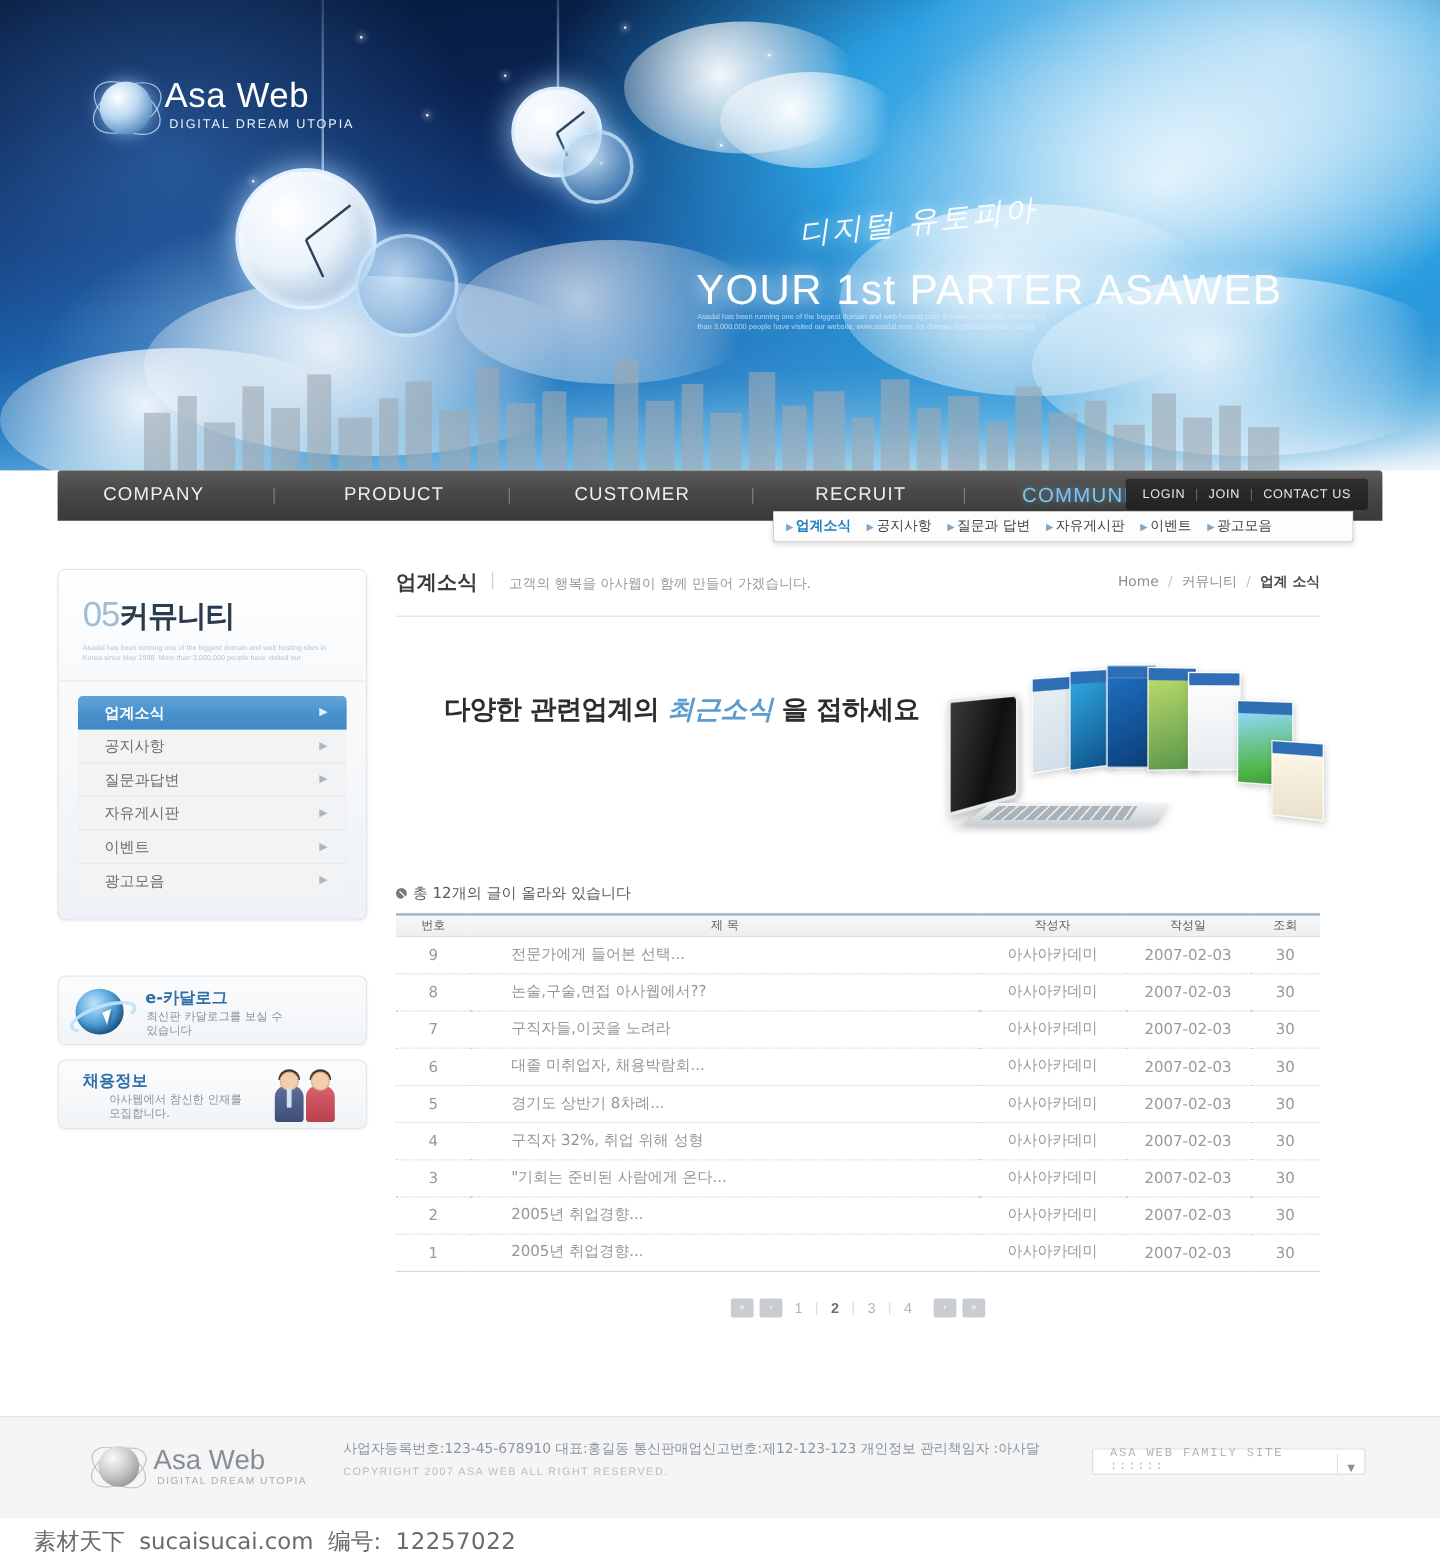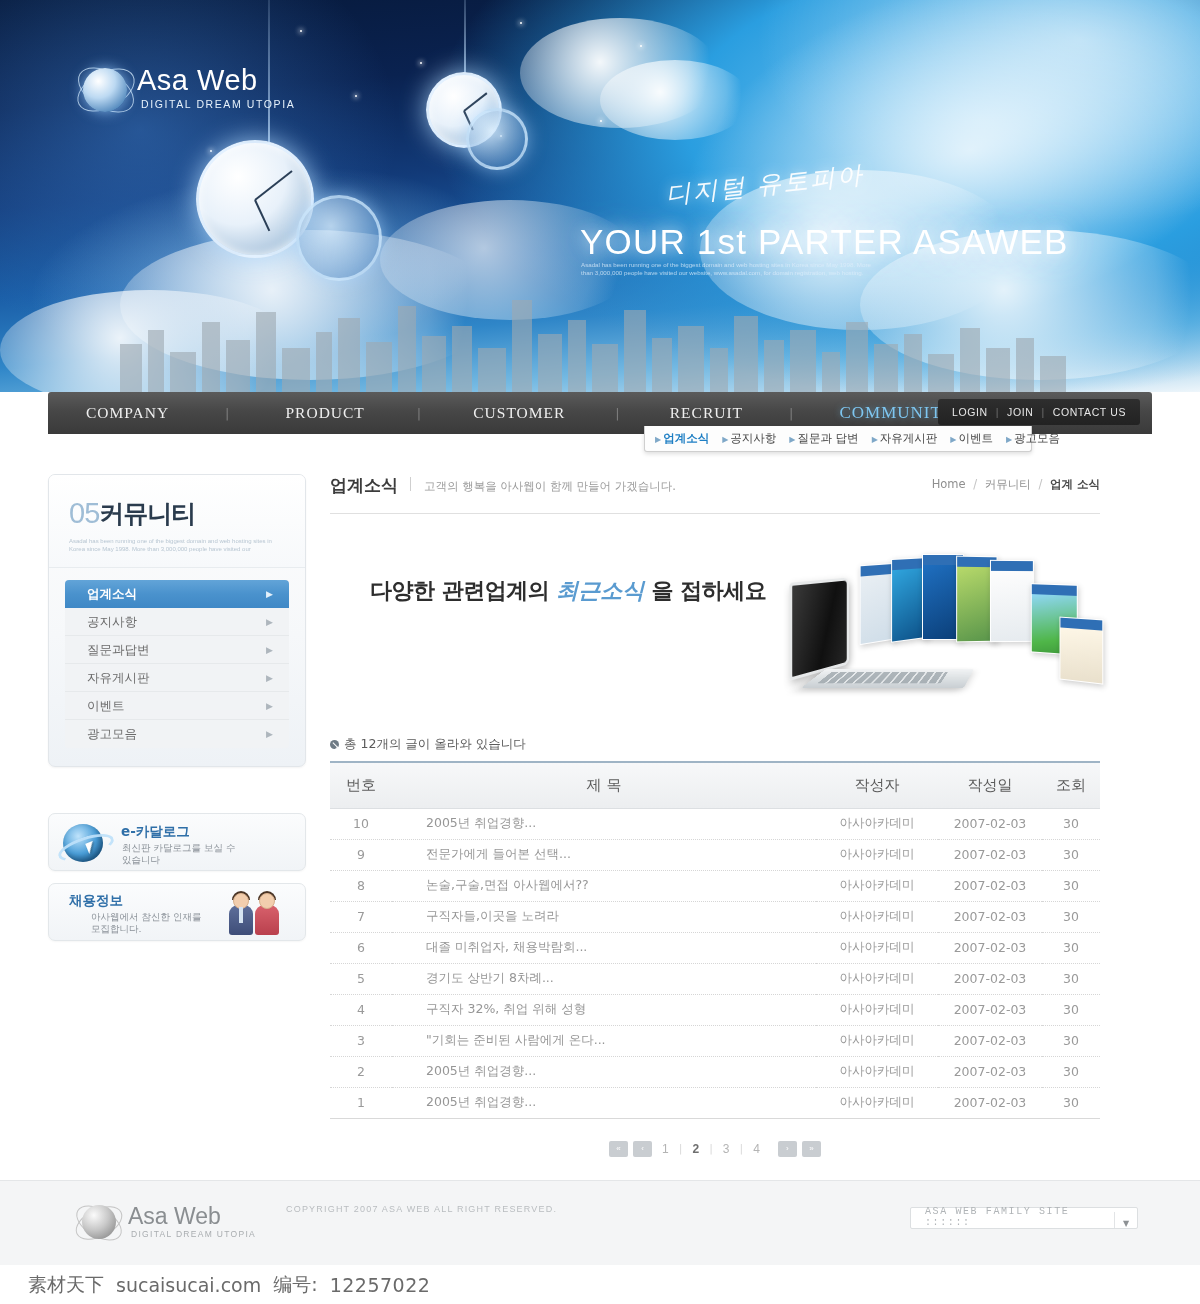--- a/index.html
+++ b/index.html
@@ -102,36 +102,36 @@
   .sparkle { position:absolute; width:2px; height:2px; background:#fff; border-radius:50%; box-shadow:0 0 5px 1px rgba(255,255,255,.9);}
 
   
   .nav {
     position:absolute; left:48px; top:392px; width:1104px; height:42px;
     background: linear-gradient(to bottom, #5b5b5b 0%, #474747 45%, #3a3a3a 100%);
     border-radius: 3px 3px 0 0;
   }
   .nav-items { position:absolute; left:0; top:0; height:42px; display:flex; align-items:center; }
   .nav-item {
-    font-family:Liberation Serif, serif; font-size:15.5px; color:#efefef; letter-spacing:1px;
+    font-family:Liberation Sans, sans-serif; font-size:15.5px; color:#efefef; letter-spacing:1px;
     padding: 0 2px; cursor:pointer; white-space:nowrap;text-align:right;
   }
   .nav-item.active { color:#7ec6f0; font-size:17px; text-shadow:0 0 6px rgba(120,200,250,.55); }
   .nav-sep { color:#7c7c7c; font-size:13px; padding:0 2px; }
   .nav-right {
     position:absolute; right:12px; top:7px; height:26px; padding:0 14px;
     background: linear-gradient(to bottom,#2e2e2e,#222); border-radius:3px;
     display:flex; align-items:center; gap:8px;
   }
   .nav-right span { font-family:"Liberation Sans", sans-serif; font-size:10.5px; color:#e8e8e8; letter-spacing:.6px;}
   .nav-right .d { color:#6e6e6e; }
 
   
   .subnav {
-    position:absolute; left:644px; top:426px; width:388px; height:26px;
+    position:absolute; left:644px; top:426px; width:484px; height:26px;
     background:#fdfdfd; border:1px solid #cfcfcf; border-top:none;
     box-shadow: 0 2px 4px rgba(0,0,0,.13);
     display:flex; align-items:center; gap:13px; padding-left:10px;
     border-radius: 0 0 3px 3px;
   }
   .subnav a {
     font-size:11.5px; color:#444; text-decoration:none; white-space:nowrap;
     font-family:"DejaVu Sans", sans-serif;
   }
   .subnav a.active { color:#1f7fc4; font-weight:bold; }
@@ -237,21 +237,21 @@
   .count-line { margin-top:10px; font-size:12.5px; color:#5a5a5a; font-family:"DejaVu Sans", sans-serif;}
   .count-line .bullet { display:inline-block; width:9px; height:9px; border-radius:50%;
      background:#6f7b85; margin-right:5px; position:relative; top:1px; }
   .count-line .bullet::after { content:""; position:absolute; left:3px; top:1.5px; width:3px; height:6px;
      border-right:1.5px solid #fff; border-bottom:1.5px solid #fff; transform:rotate(-45deg) translate(-1px,0);}
 
   table.board { width:100%; border-collapse:collapse; margin-top:8px; }
   table.board thead th {
     background: linear-gradient(to bottom,#f7f8f9,#eceef0);
     border-top:2px solid #9fb4c5; border-bottom:1px solid #dcdfe2;
-    height:46px; font-size:15px; color:#5b5b5b; font-weight:normal; font-family:"DejaVu Sans", sans-serif;
+    height:18px; font-size:10px; color:#5b5b5b; font-weight:normal; font-family:"DejaVu Sans", sans-serif;
   }
   table.board td {
     height:31px; font-size:12.5px; color:#9a9a9a; text-align:center;
     border-bottom:1px dotted #d6d6d6; font-family:"DejaVu Sans", sans-serif;
   }
   table.board td.subject { text-align:left; padding-left:34px; color:#969696; cursor:pointer; }
   table.board tbody tr:last-child td { border-bottom:1px solid #d9d9d9; }
   .col-no { width:62px; } .col-writer { width:122px; } .col-date { width:104px; } .col-hit { width:58px; }
 
   .pager { margin-top:22px; display:flex; justify-content:center; align-items:center; gap:5px; }
@@ -529,27 +529,20 @@
           <tr>
             <th class="col-no">번호</th>
             <th>제 목</th>
             <th class="col-writer">작성자</th>
             <th class="col-date">작성일</th>
             <th class="col-hit">조회</th>
           </tr>
         </thead>
         <tbody>
           <tr>
-              <td>10</td>
-              <td class="subject">2005년 취업경향...</td>
-              <td>아사아카데미</td>
-              <td>2007-02-03</td>
-              <td>30</td>
-            </tr>
-          <tr>
               <td>9</td>
               <td class="subject">전문가에게 들어본 선택...</td>
               <td>아사아카데미</td>
               <td>2007-02-03</td>
               <td>30</td>
             </tr>
           <tr>
               <td>8</td>
               <td class="subject">논술,구술,면접 아사웹에서??</td>
               <td>아사아카데미</td>
@@ -626,20 +619,21 @@
 
   <div class="footer">
     <div class="f-logo">
       <div class="f-orbit"></div>
       <div class="f-orbit b"></div>
       <div class="f-globe"></div>
       <div class="f-word">Asa Web</div>
       <div class="f-sub">DIGITAL DREAM UTOPIA</div>
     </div>
     <div class="f-info">
+      <div class="l">사업자등록번호:123-45-678910 대표:홍길동 통신판매업신고번호:제12-123-123 개인정보 관리책임자 :아사달</div>
       <div class="f-copy">COPYRIGHT 2007 ASA WEB  ALL RIGHT RESERVED.</div>
     </div>
     <div class="f-select">
       <div class="lbl">ASA WEB FAMILY SITE ::::::</div>
       <div class="div"></div>
       <div class="ar">▼</div>
     </div>
   </div>
 
   <div class="watermark">

